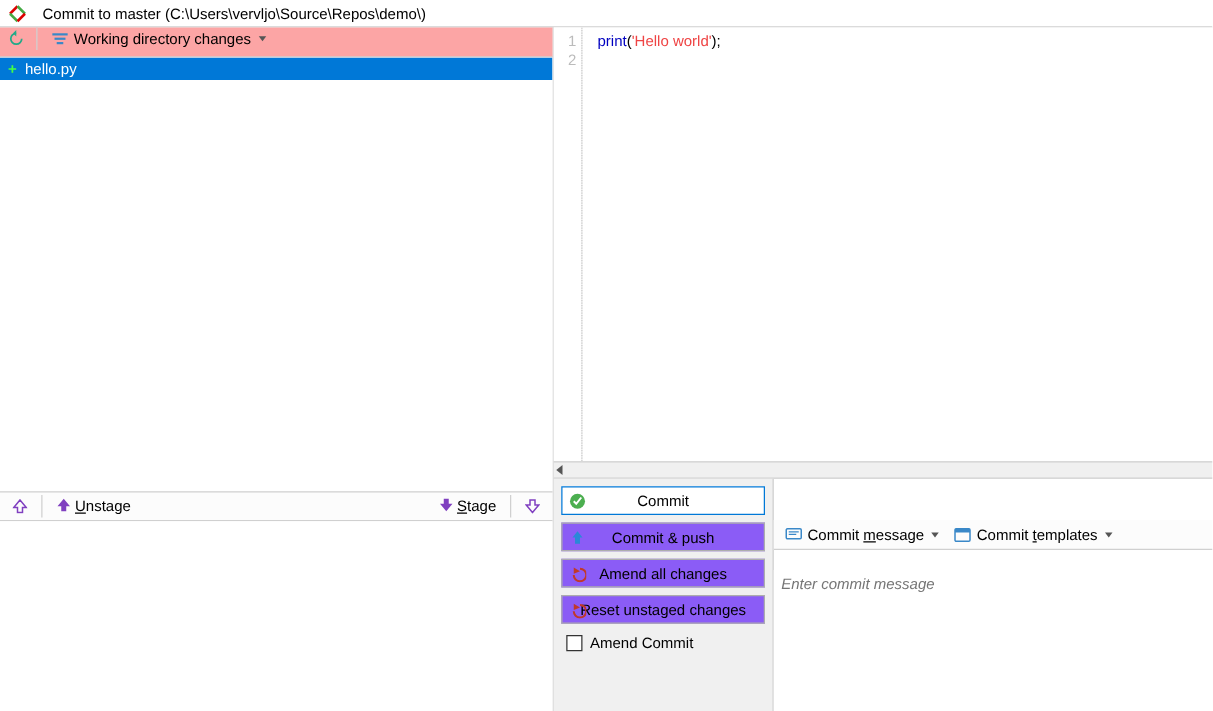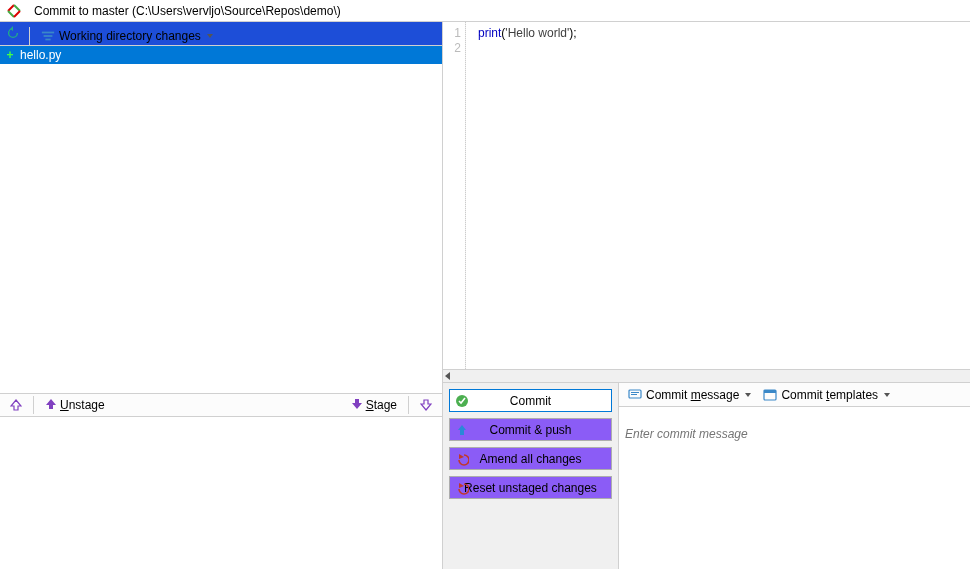--- a/index.html
+++ b/index.html
@@ -11,21 +11,21 @@
 .titlebar { display: flex; align-items: center; height: 22px; padding: 2px 6px; border-bottom: 1px solid #d0d0d0; gap: 12px; }
 .titlebar .title { color: #000; }
 
 
 .main { display: flex; flex: 1; min-height: 0; }
 
 
 .left { width: 443px; display: flex; flex-direction: column; border-right: 1px solid #d0d0d0; }
 
 
-.worktoolbar { display: flex; align-items: flex-end; height: 24px; border-bottom: 1px solid #d0d0d0; background: #1d4ed8; padding: 0 4px; gap: 4px; }
+.worktoolbar { display: flex; align-items: flex-start; height: 24px; border-bottom: 1px solid #d0d0d0; background: #fca5a5; padding: 0 4px; gap: 4px; }
 .tool-sep { width: 1px; height: 18px; background: #d0d0d0; margin: 0 3px; }
 .dropdown-btn { display: flex; align-items: center; gap: 4px; padding: 2px 4px; cursor: pointer; }
 .caret { width: 0; height: 0; border-left: 3px solid transparent; border-right: 3px solid transparent; border-top: 4px solid #555; margin-left: 2px; }
 
 
 .filelist { flex: 1; background: #fff; overflow: auto; }
 .filelist-item { display: flex; align-items: center; height: 18px; padding: 0 4px; gap: 4px; }
 .filelist-item.selected { background: #0078d7; color: #fff; }
 .plus-icon { color: #0a0; font-weight: bold; width: 12px; text-align: center; }
 .filelist-item.selected .plus-icon { color: #4f4; }
@@ -42,38 +42,38 @@
 
 .right { flex: 1; display: flex; flex-direction: column; }
 
 
 .code-area { flex: 1; display: flex; background: #fff; overflow: hidden; }
 .gutter { width: 22px; background: #fff; text-align: right; padding: 4px 4px 0 0; color: #bbb; font-family: Consolas, monospace; font-size: 12px; }
 .gutter div { height: 15px; }
 .gutter-border { width: 1px; background: #eee; border-right: 1px dotted #ccc; }
 .code { flex: 1; padding: 4px 12px 0 12px; font-family: Consolas, monospace; white-space: pre; }
 .kw { color: #0000c0; font-weight: normal; }
-.str { color: #404040; }
+.str { color: #ef4444; }
 .pn { color: #000; }
 
 
 .collapse { height: 14px; background: #f0f0f0; border-top: 1px solid #d0d0d0; border-bottom: 1px solid #d0d0d0; display: flex; align-items: center; padding-left: 2px; color: #555; }
 .chevron-left { width:0; height:0; border-top:4px solid transparent; border-bottom:4px solid transparent; border-right:5px solid #555; }
 
 
 .commitpanel { display: flex; flex: 0 0 186px; }
 .commitbuttons { width: 176px; background: #f0f0f0; padding: 6px; display: flex; flex-direction: column; gap: 6px; border-right: 1px solid #d0d0d0; }
 .btn-commit { display: flex; align-items: center; justify-content: center; height: 23px; background: #8b5cf6; border: 1px solid #adadad; cursor: pointer; position: relative; }
 .btn-commit.primary { border: 1px solid #0078d7; background: #fff; }
 .btn-commit .icon { position: absolute; left: 5px; display:flex; align-items:center; }
 .check-label { display: flex; align-items: center; gap: 6px; padding: 2px 4px; cursor:pointer; }
 .checkbox { width: 13px; height: 13px; border: 1px solid #333; background: #fff; }
 
 .commitright { flex: 1; display: flex; flex-direction: column; }
-.msgtoolbar { height: 24px; background: #fcfcfc; border-bottom: 1px solid #d0d0d0; display: flex; align-items: center; padding: 0 6px; gap: 6px; }
+.msgtoolbar { height: 24px; background: #fcfcfc; border-bottom: 1px solid #d0d0d0; display: flex; align-items: center; padding: 0 6px; gap: 6px; margin-top: 33px; }
 .msgtoolbar .group { display: flex; align-items: center; gap: 4px; cursor: pointer; padding: 2px 3px; }
 .msgarea { flex: 1; margin-top: 16px; }
 .msgarea textarea { width: 100%; height: 100%; border: none; resize: none; outline: none; padding: 4px 6px; font-style: italic; color: #999; font-family: "Segoe UI", sans-serif; font-size: 12px; }
 
 
 svg.icon16 { width: 16px; height: 16px; }
 svg.icon14 { width: 14px; height: 14px; }
 svg.icon12 { width: 12px; height: 12px; }
 </style>
 </head>
@@ -198,20 +198,24 @@
           </div>
           <div class="btn-commit">
             <span class="icon">
               <svg class="icon14" viewBox="0 0 14 14">
                   <path d="M9 3 a5 5 0 1 1 -5 5" stroke="#c0392b" stroke-width="1.6" fill="none"></path>
                   <path d="M4 2 L4 7 L9 5 Z" fill="#c0392b"></path>
                 </svg>
             </span>
             <span>Reset unstaged changes</span>
           </div>
+          <label class="check-label">
+            <span class="checkbox"></span>
+            <span>Amend Commit</span>
+          </label>
         </div>
 
         <div class="commitright">
           <div class="msgtoolbar">
             <span class="group">
               <svg class="icon14" viewBox="0 0 14 14">
                 <rect x="1" y="2" width="12" height="8" rx="1" fill="none" stroke="#3a88c8" stroke-width="1.2"></rect>
                 <rect x="3" y="4" width="8" height="1" fill="#3a88c8"></rect>
                 <rect x="3" y="6" width="6" height="1" fill="#3a88c8"></rect>
               </svg>

